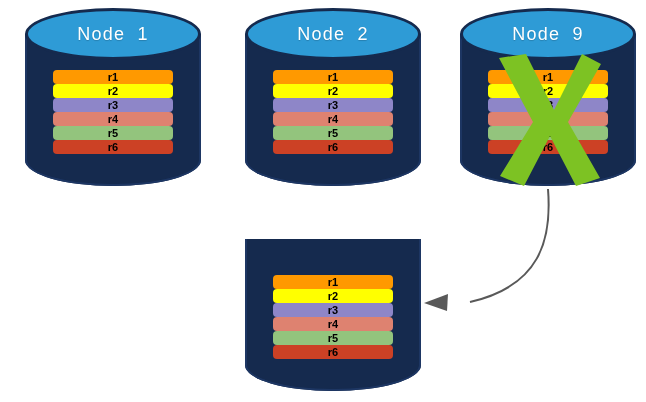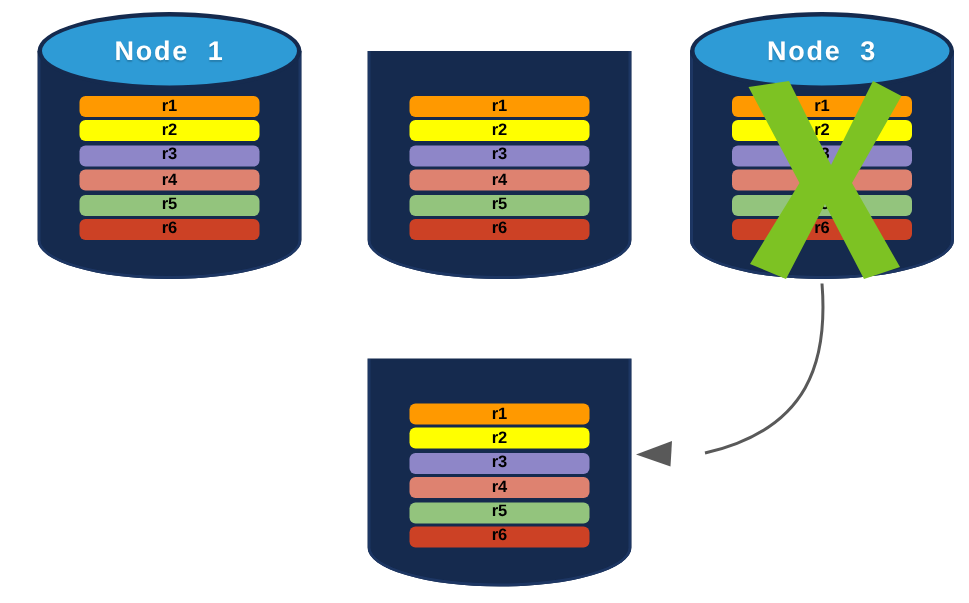--- a/index.html
+++ b/index.html
@@ -55,35 +55,35 @@
     background: #2E9BD6;
     box-sizing: border-box;
     border: 3px solid #152A4E;
     display: flex;
     align-items: center;
     justify-content: center;
   }
   .node .top-label {
     color: #ffffff;
     font-size: 18px;
-    font-weight: bold;
+    font-weight: normal;
     letter-spacing: 1.2px;
     white-space: pre;
     text-shadow: 0 1px 1px rgba(0,0,0,.18);
   }
 
   .rows {
     position: absolute;
     left: 28px;
     top: 56px;
     width: 120px;
     height: 96px;
     display: flex;
     flex-direction: column;
-    justify-content: space-between;
+    justify-content: center;
   }
   .row {
     height: 14px;
     border-radius: 4px;
     display: flex;
     align-items: center;
     justify-content: center;
     box-sizing: border-box;
   }
   .row-label {
@@ -162,20 +162,23 @@
         <span class="row-label">r4</span>
       </div>
       <div class="row" style="background:#93C47D">
         <span class="row-label">r5</span>
       </div>
       <div class="row" style="background:#CC4125">
         <span class="row-label">r6</span>
       </div>
     </div>
     <div class="body-outline"></div>
+    <div class="top">
+      <span class="top-label">Node  2</span>
+    </div>
   </div>
 
   <div class="node" style="left:460px; top:8px;">
     <div class="body"></div>
     <div class="rows">
       <div class="row" style="background:#FF9900">
         <span class="row-label">r1</span>
       </div>
       <div class="row" style="background:#FFFF00">
         <span class="row-label">r2</span>
@@ -188,21 +191,21 @@
       </div>
       <div class="row" style="background:#93C47D">
         <span class="row-label">r5</span>
       </div>
       <div class="row" style="background:#CC4125">
         <span class="row-label">r6</span>
       </div>
     </div>
     <div class="body-outline"></div>
     <div class="top">
-      <span class="top-label">Node  3</span>
+      <span class="top-label">Node  9</span>
     </div>
     <div class="x-mark">
       <svg width="108" height="136" viewBox="0 0 108 136">
         <polygon points="3,6 30,2 58,58 86,2 105,12 72,70 104,126 80,134 54,84 28,134 4,124 37,70" fill="#7DC223"></polygon>
       </svg>
     </div>
   </div>
 
   <div class="node" style="left:245px; top:213px;">
     <div class="body"></div>

